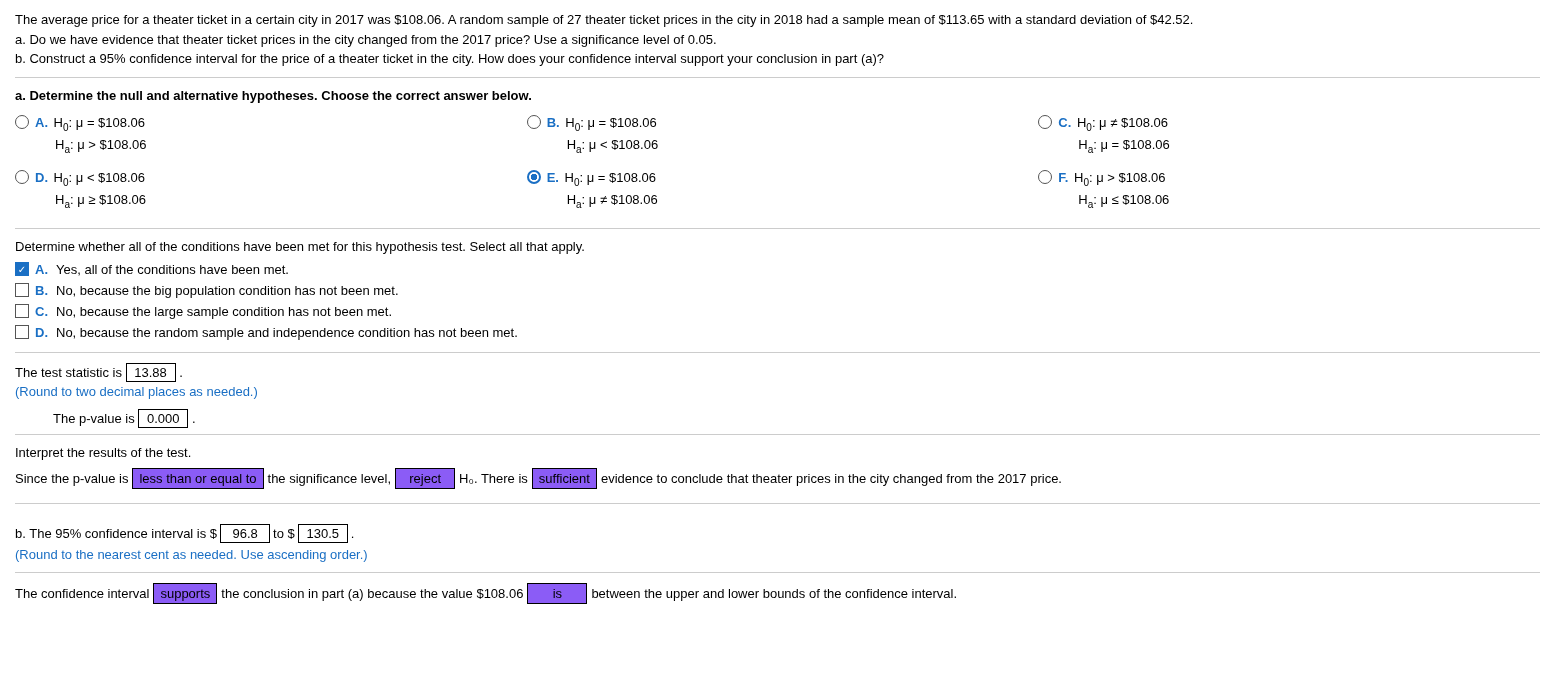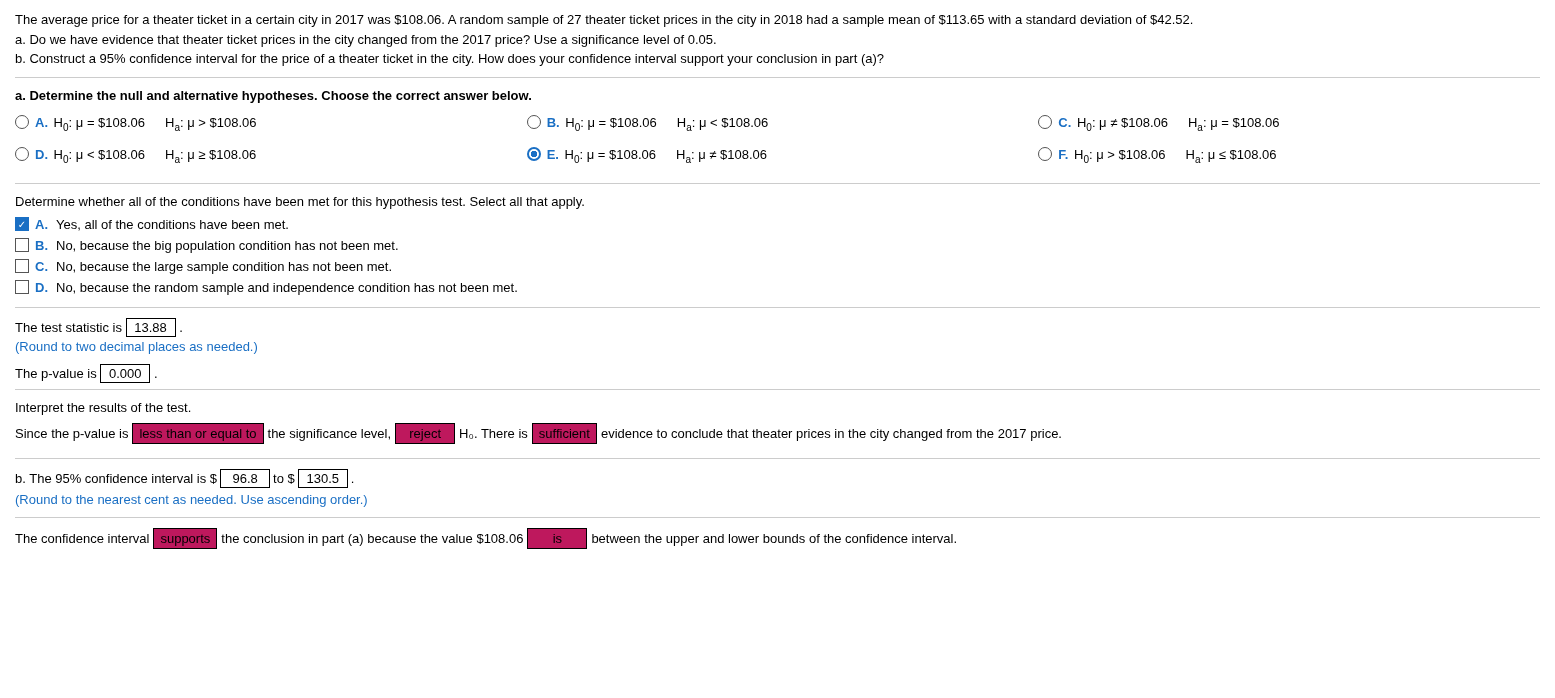--- a/index.html
+++ b/index.html
@@ -62,21 +62,21 @@
       left: 50%;
       transform: translate(-50%, -50%);
     }
     .option-label {
       color: #1a6fc4;
       font-weight: bold;
       margin-right: 2px;
     }
     .hypothesis-text {
       display: flex;
-      flex-direction: row;
+      flex-direction: column;
       line-height: 1.6;
     }
     .conditions-section {
       margin-bottom: 12px;
       border-top: 1px solid #ccc;
       padding-top: 10px;
     }
     .conditions-label {
       margin-bottom: 8px;
     }
@@ -139,25 +139,25 @@
       flex-wrap: wrap;
       gap: 4px;
       margin-bottom: 14px;
     }
     .dropdown-box {
       display: inline-block;
       border: 1px solid #000;
       padding: 2px 6px;
       min-width: 60px;
       text-align: center;
-      background: #be185d;
+      background: #8b5cf6;
     }
     .confidence-section {
       border-top: 1px solid #ccc;
-      padding-top: 10px;
+      padding-top: 20px;
       margin-bottom: 6px;
     }
     .confidence-line {
       display: flex;
       align-items: center;
       flex-wrap: wrap;
       gap: 3px;
       margin-bottom: 4px;
     }
     .supports-line {
@@ -259,21 +259,21 @@
   <div style="margin-bottom:2px;">
     <span>The test statistic is</span>
     <span> </span>
     <span class="inline-box">13.88</span>
     <span>.</span>
   </div>
   <div class="round-note">(Round to two decimal places as needed.)</div>
 </div>
 
 <div class="pvalue-section">
-  <div style="margin-bottom:2px;">
+  <div style="margin-bottom:2px;margin-left:38px;">
     <span>The p-value is</span>
     <span> </span>
     <span class="inline-box">0.000</span>
     <span>.</span>
   </div>
 </div>
 
 <div class="interpret-section">
   <div style="margin-bottom:8px;">Interpret the results of the test.</div>
   <div class="since-line">

